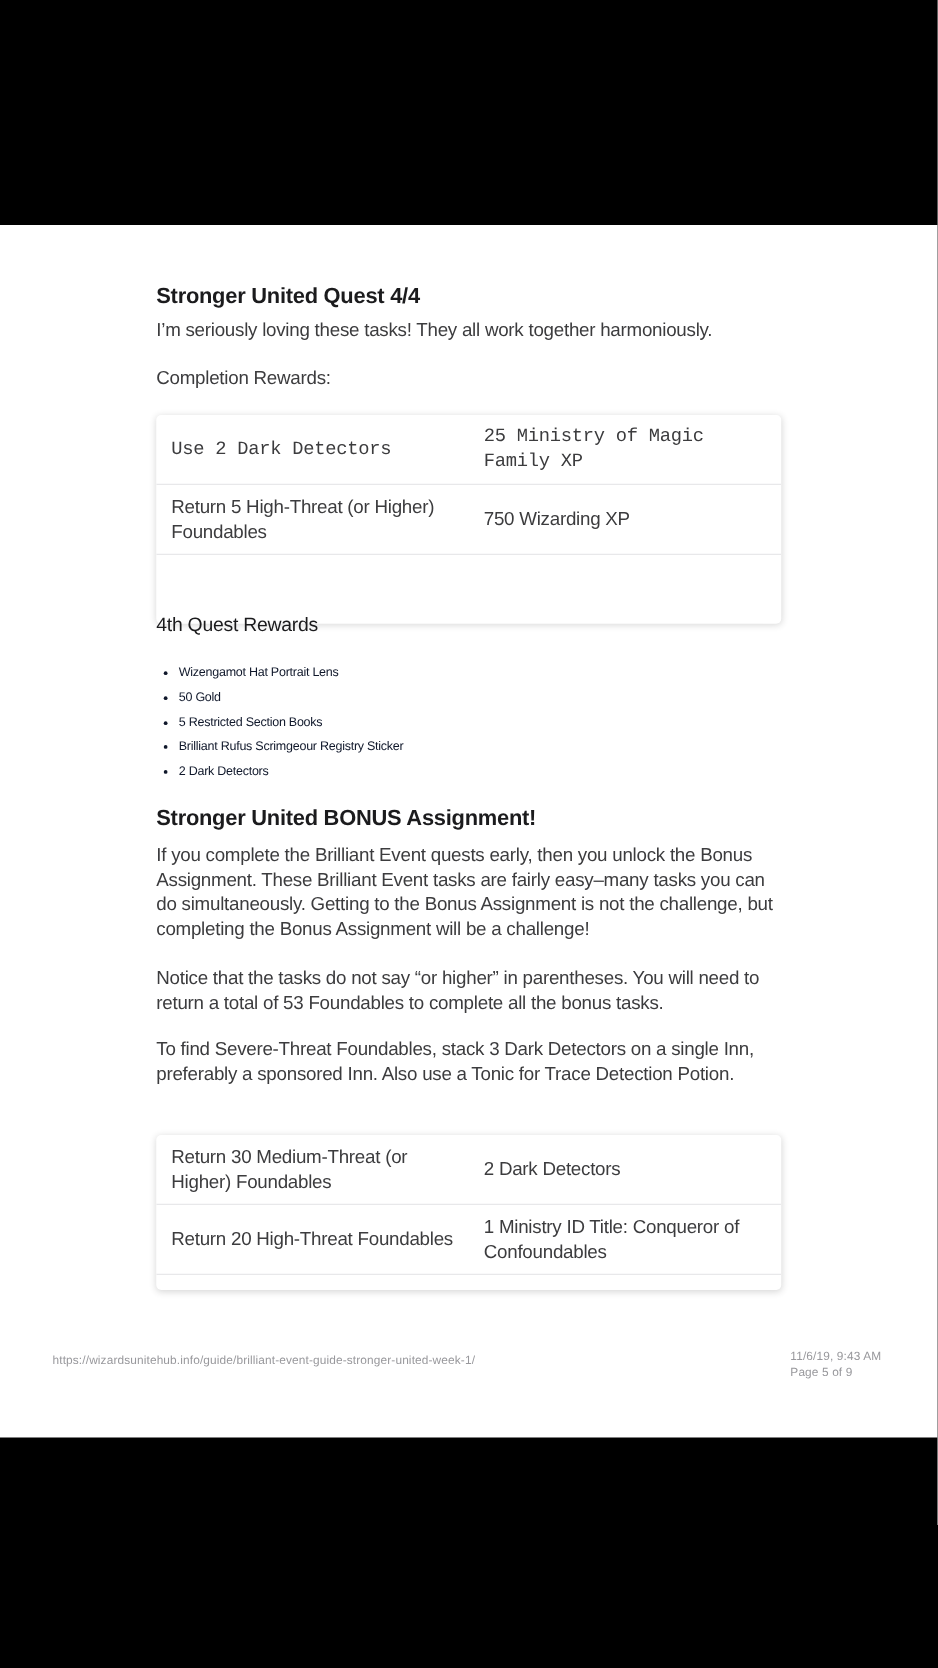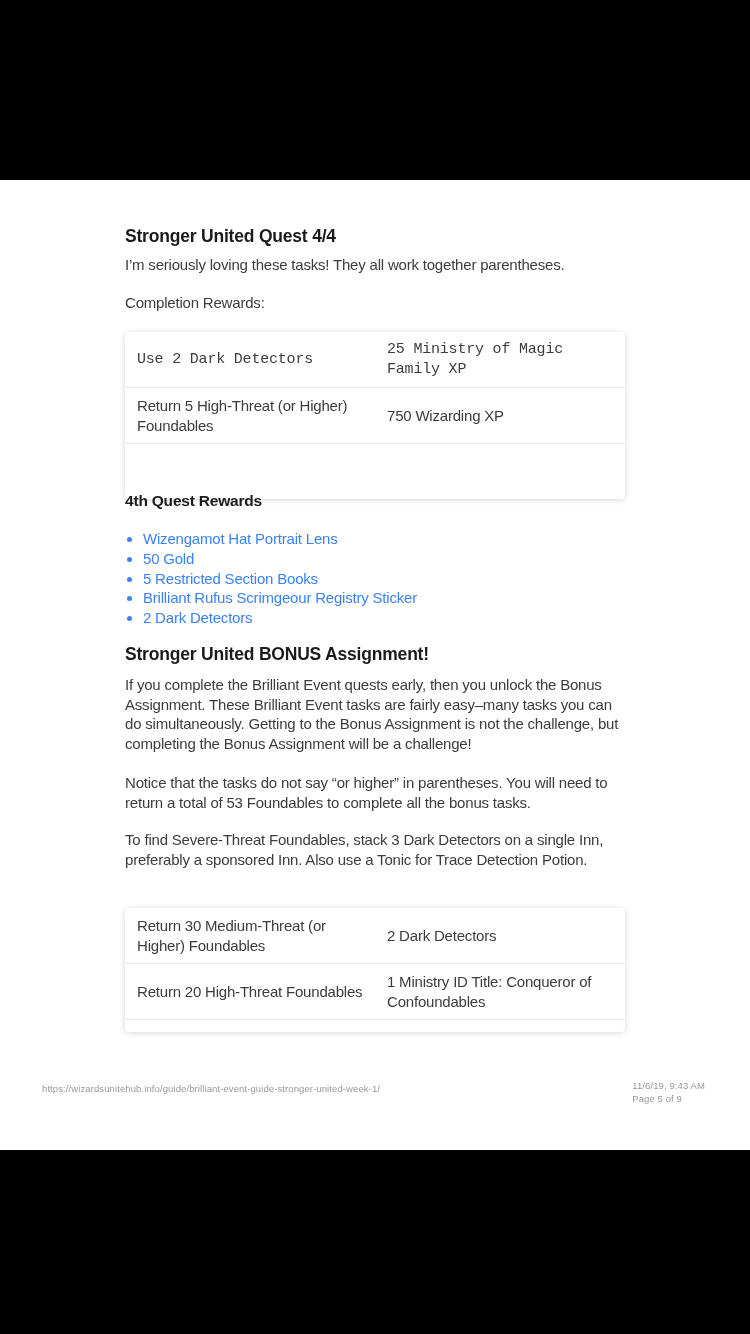--- a/index.html
+++ b/index.html
@@ -42,40 +42,40 @@
     font-size: 17.5px;
     line-height: 22px;
     font-weight: 700;
     color: #1b1b1d;
     letter-spacing: -0.2px;
   }
   .h-sm {
     margin: 0;
     font-size: 15.5px;
     line-height: 20px;
-    font-weight: 700;
+    font-weight: 400;
     color: #1b1b1d;
     letter-spacing: -0.2px;
   }
   .body-text {
     margin: 0;
     font-size: 15px;
     line-height: 19.5px;
     color: #3c3c3e;
     letter-spacing: -0.2px;
   }
   ul.bullets {
     margin: 0;
     padding: 0 0 0 18px;
     list-style: disc;
   }
   ul.bullets li {
-    font-size: 15px;
+    font-size: 10px;
     line-height: 19.8px;
-    color: #3b82f6;
+    color: #0f172a;
     letter-spacing: -0.2px;
   }
 
   .card {
     position: absolute;
     left: 125px;
     width: 500px;
     background: #ffffff;
     border-radius: 4px;
     box-shadow: 0 1px 6px rgba(0,0,0,0.16);
@@ -125,21 +125,21 @@
 </style>
 </head>
 <body>
 
 <div class="letterbox top"></div>
 
 <div class="page">
 
   <h1 class="blk h-lg" style="top:45px">Stronger United Quest 4/4</h1>
 
-  <p class="blk body-text" style="top:75px">I’m seriously loving these tasks! They all work together parentheses.</p>
+  <p class="blk body-text" style="top:75px">I’m seriously loving these tasks! They all work together harmoniously.</p>
 
   <p class="blk body-text" style="top:113px">Completion Rewards:</p>
 
   <div class="card" style="top:152px">
     <div class="row h36">
       <div class="cell task">Use 2 Dark Detectors</div>
       <div class="cell reward">25 Ministry of Magic Family XP</div>
     </div>
     <div class="row h55">
       <div class="cell task">Return 5 High-Threat (or Higher) Foundables</div>

